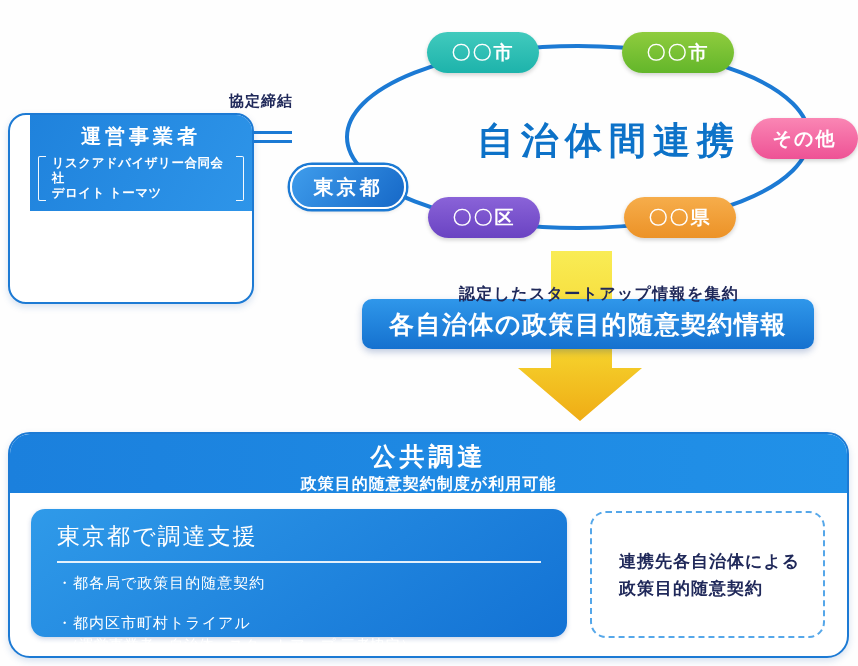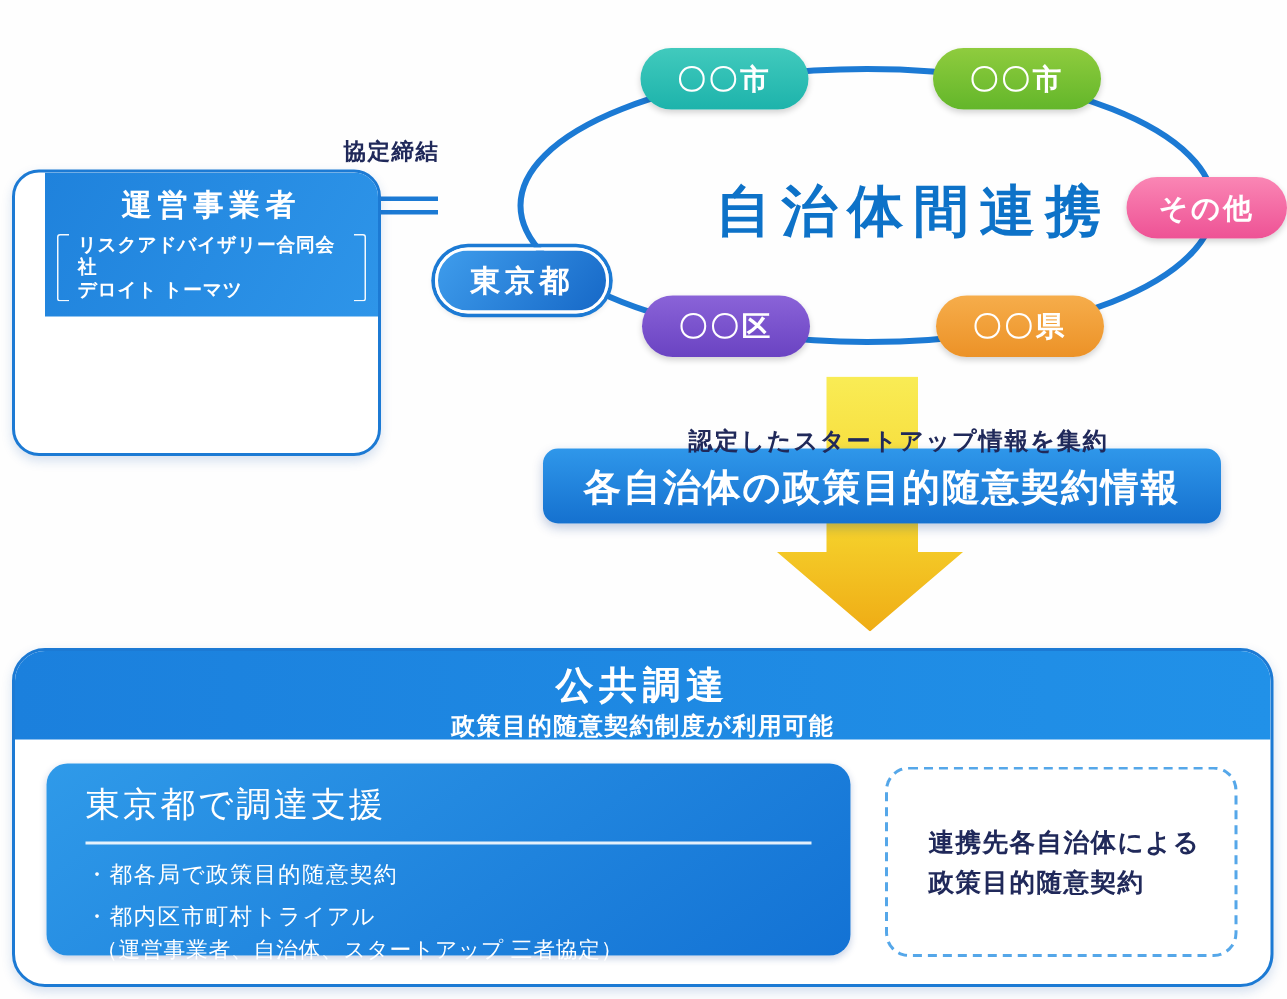--- a/index.html
+++ b/index.html
@@ -84,21 +84,21 @@
   .proc-sub{font-size:16px;font-weight:bold;letter-spacing:1px;margin-top:1px;}
 
   .support-box{
     position:absolute;left:21px;top:75px;width:536px;height:128px;box-sizing:border-box;
     border-radius:14px;background:linear-gradient(145deg,#2f9ae9,#1372d4);
     color:#fff;padding:12px 26px 0;box-shadow:0 2px 5px rgba(20,60,140,.22);
   }
   .support-title{font-size:23px;font-weight:normal;letter-spacing:2px;}
   .support-rule{height:2px;background:rgba(255,255,255,.88);margin-top:9px;}
   .support-li{margin-top:11px;font-size:15px;letter-spacing:1px;white-space:nowrap;}
-  .support-li + .support-li{margin-top:9px;}
+  .support-li + .support-li{margin-top:21px;}
   .support-note{margin-top:3px;font-size:14.5px;letter-spacing:.5px;padding-left:7px;white-space:nowrap;}
 
   .partner-box{
     position:absolute;left:580px;top:77px;width:235px;height:127px;box-sizing:border-box;
     background:#fff;border:2px dashed #55a7e9;border-radius:16px;
     display:flex;flex-direction:column;justify-content:center;gap:4px;padding-left:27px;
     color:#20295a;font-size:17px;font-weight:bold;letter-spacing:1px;
   }
   .partner-box div{white-space:nowrap;}
 </style>

